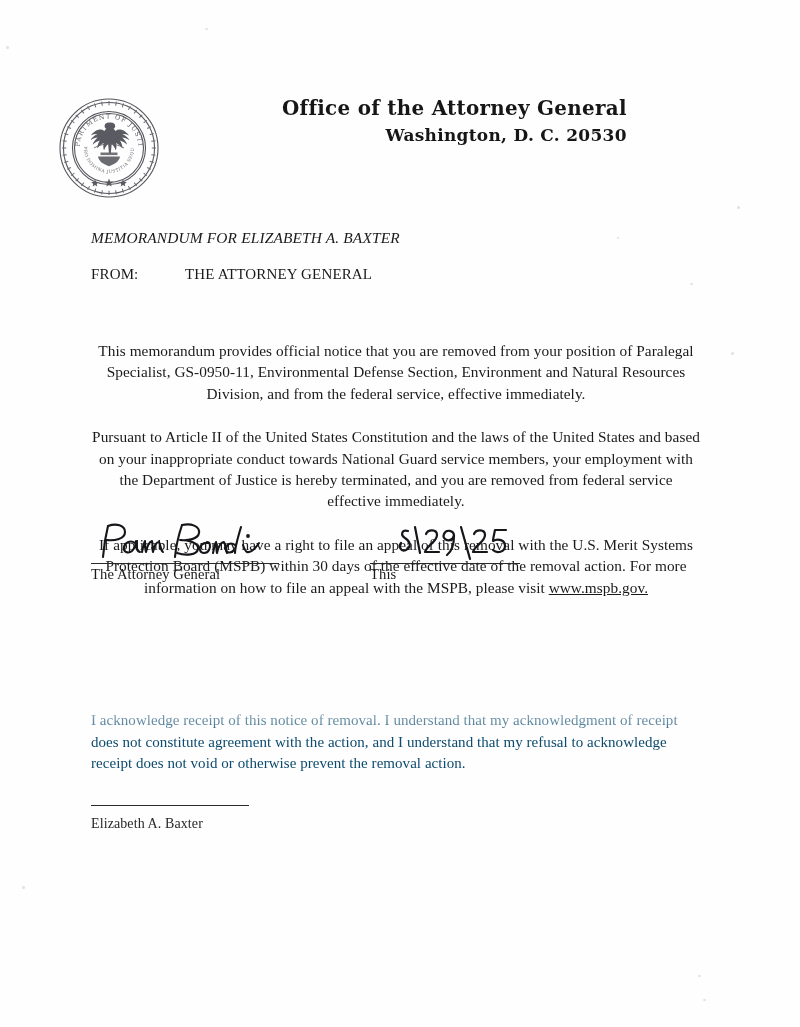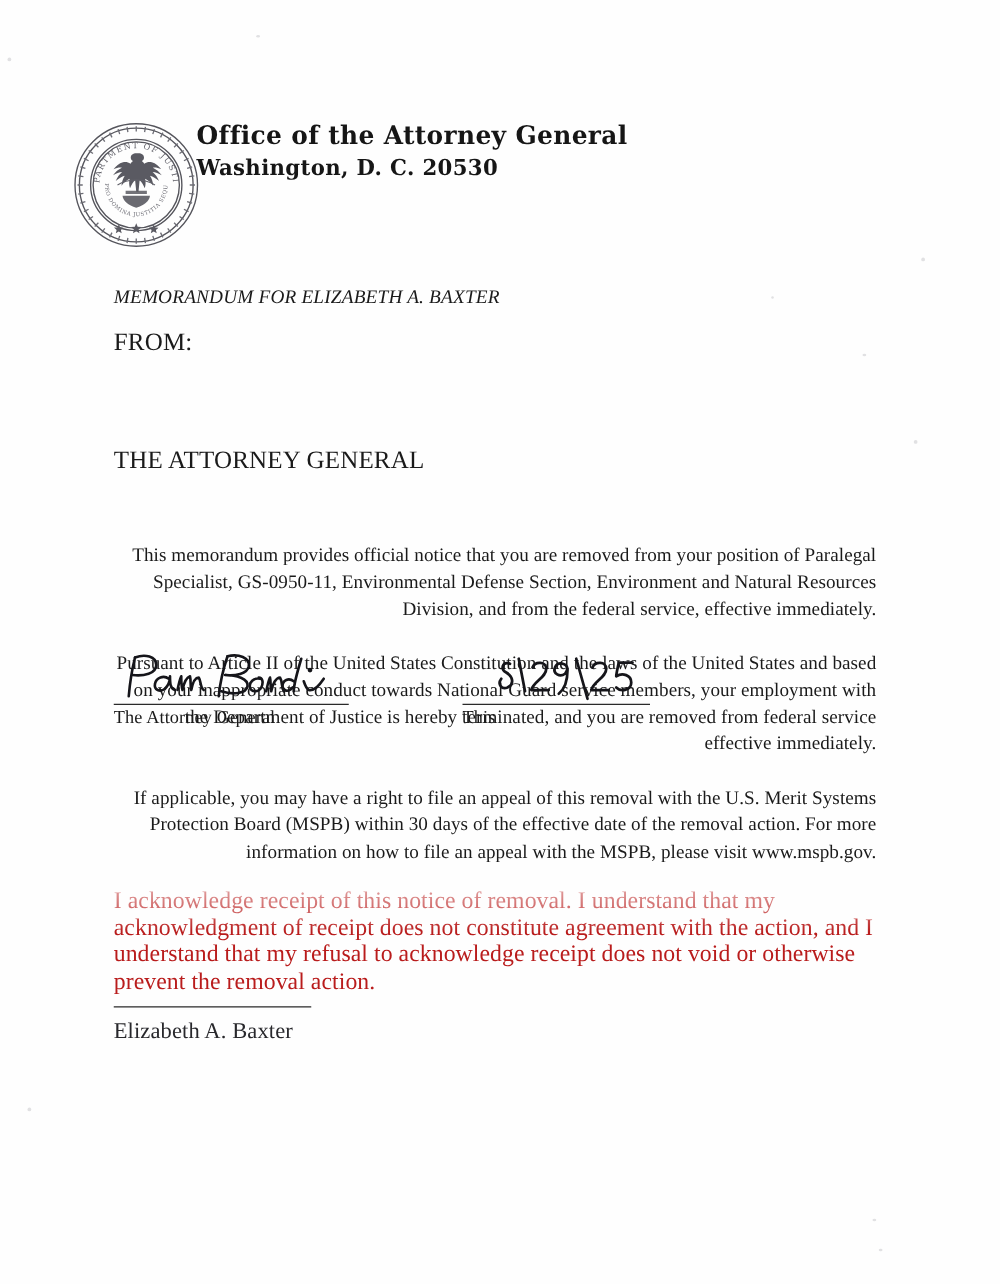--- a/index.html
+++ b/index.html
@@ -43,21 +43,21 @@
     left: 57px;
     top: 4px;
     width: 104px;
     height: 104px;
   }
   .header-titles {
     position: absolute;
     left: 150px;
     top: 3px;
     width: 484px;
-    text-align: left;
+    text-align: right;
   }
   .gothic {
     font-family: "DejaVu Serif", "Liberation Serif", serif;
     font-weight: 700;
     color: #161616;
     letter-spacing: .3px;
   }
   .office-line {
     font-size: 20.5px;
     line-height: 26px;
@@ -78,40 +78,40 @@
     width: 610px;
   }
   .memo-to {
     font-size: 15.4px;
     line-height: 20px;
     letter-spacing: .15px;
     font-style: italic;
   }
   .kv-row {
     display: flex;
-    font-size: 20px;
+    font-size: 15px;
     line-height: 20px;
     letter-spacing: .15px;
-    flex-direction: column;
   }
   .kv-row .k { width: 94px; flex: 0 0 94px; }
   .kv-row .v { flex: 1 1 auto; }
 
   .gap-from   { height: 16px; }
   .gap-subj   { height: 34px; }
   .gap-para   { height: 22px; }
 
   p.para {
     margin: 0;
     font-size: 15.3px;
     line-height: 21.4px;
     letter-spacing: .05px;
-    text-align: right;
+    text-align: center;
   }
   .link-underline {
+    text-decoration: underline;
   }
 
   
   .sig-area {
     position: absolute;
     left: 91px;
     top: 583px;
     width: 610px;
     height: 70px;
   }
@@ -147,24 +147,24 @@
 
   
   .ack-block {
     position: absolute;
     left: 91px;
     top: 710px;
     width: 610px;
   }
   p.ack {
     margin: 0;
-    font-size: 19px;
+    font-size: 15px;
     line-height: 21.6px;
     letter-spacing: .05px;
-    color: #b91c1c;
+    color: #0c4a6e;
   }
   
   .ack-fade {
     position: relative;
     display: block;
   }
   .ack-fade::after {
     content: "";
     position: absolute;
     left: -4px;
@@ -185,21 +185,21 @@
     top: 805px;
     width: 300px;
   }
   .recipient .rule2 {
     width: 158px;
     border-top: 1.4px solid #2a2a2a;
     height: 0;
   }
   .recipient .rname {
     margin-top: 9px;
-    font-size: 18px;
+    font-size: 14px;
     line-height: 18px;
     letter-spacing: .1px;
     color: #28282c;
   }
 </style>
 </head>
 <body>
 
 <div class="page">
 

